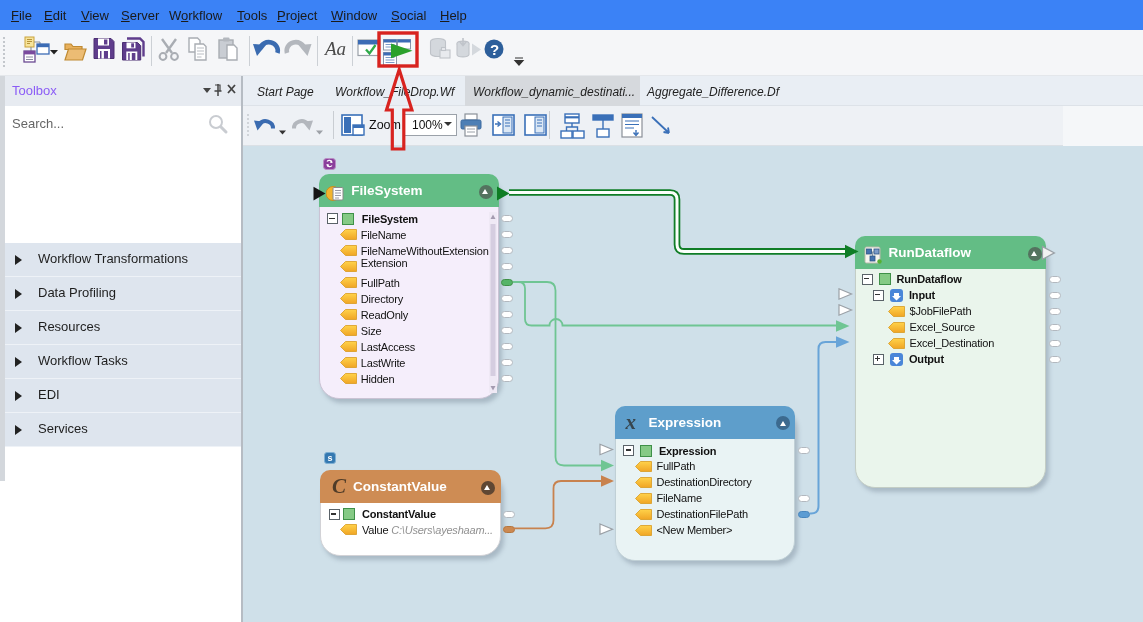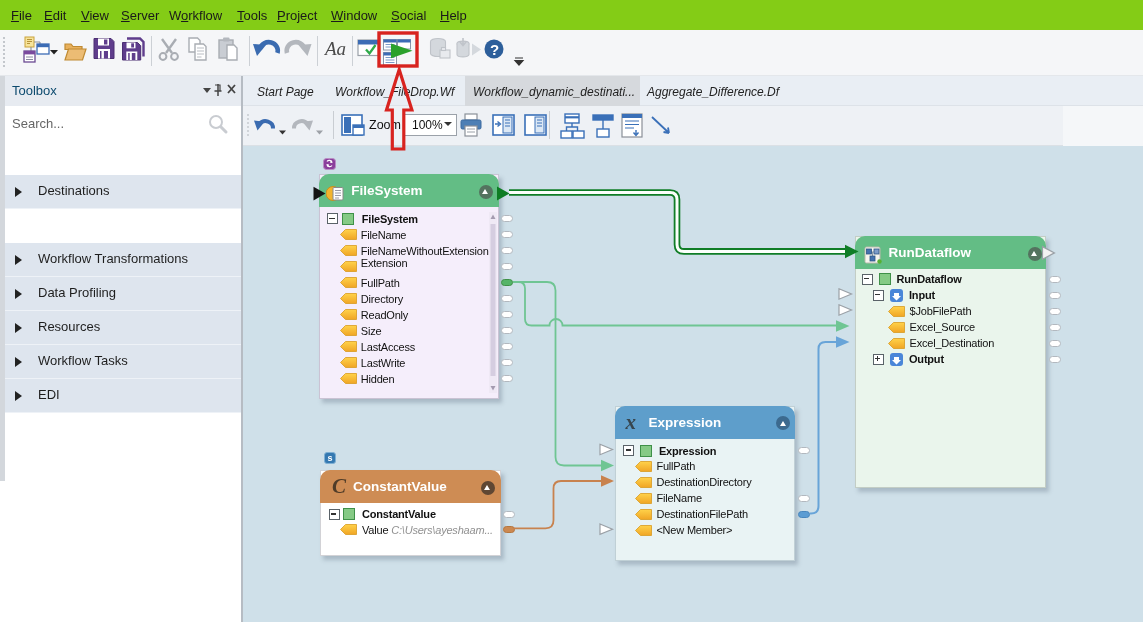--- a/index.html
+++ b/index.html
@@ -1,47 +1,47 @@
 <!DOCTYPE html>
 <html><head>
 <meta charset="utf-8">
 <style>
   html,body{margin:0;padding:0;}
   body{width:1143px;height:622px;position:relative;overflow:hidden;
        font-family:"Liberation Sans",sans-serif;background:#f5f7f9;}
   .abs{position:absolute;}
   
-  #menubar{left:0;top:0;width:1143px;height:30px;background:#84cc16;}
+  #menubar{left:0;top:0;width:1143px;height:30px;background:#3b82f6;}
   #menubar span{position:absolute;top:8px;font-size:13px;color:#1a1a1a;}
   #menubar u{text-decoration:underline;}
   
   #toolbar{left:0;top:30px;width:1143px;height:46px;background:#f5f6f8;box-shadow:inset 0 -1px 0 #e4e7eb;}
   .tsep{position:absolute;top:6px;width:1px;height:30px;background:#ccd0d5;}
   
   #toolbox{left:0;top:76px;width:241px;height:546px;background:#fff;}
   #tbhead{left:0;top:0;width:241px;height:30px;background:#e7ebf1;}
-  #tbtitle{position:absolute;left:12px;top:7px;font-size:13px;color:#0c4a6e;}
+  #tbtitle{position:absolute;left:12px;top:7px;font-size:13px;color:#8b5cf6;}
   #tbsearch{left:0;top:30px;width:241px;height:35px;background:#fff;}
   #tbsearch .ph{position:absolute;left:12px;top:10px;font-size:13px;color:#666;}
   .tbrow{position:absolute;left:0;width:241px;height:33px;background:#dee5ee;
          border-bottom:1px solid #eef2f7;}
   .tbrow .tri{position:absolute;left:15px;top:12px;width:0;height:0;
       border-left:7px solid #222;border-top:5px solid transparent;border-bottom:5px solid transparent;}
   .tbrow .lbl{position:absolute;left:38px;top:8px;font-size:13px;color:#1e1e1e;}
   #tbstrip{left:0;top:0;width:5px;height:405px;background:#d3d7dc;}
   #panelborder{left:241px;top:76px;width:2px;height:546px;background:#b6bcc3;}
   
   #tabrow{left:243px;top:76px;width:900px;height:30px;background:#e9eef4;box-shadow:inset 0 -1px 0 #dde2e8;}
   .tab{position:absolute;top:9px;font-size:12px;color:#222;font-style:italic;}
   #activetab{position:absolute;left:222px;top:0;width:175px;height:30px;background:#d6d9dd;}
   #toolbar2{left:243px;top:106px;width:820px;height:40px;background:#eef1f5;box-shadow:inset 0 -1px 0 #dbe0e5;}
   .t2sep{position:absolute;top:5px;width:1px;height:28px;background:#c9cdd2;}
   #canvas{left:243px;top:146px;width:900px;height:476px;background:#cfe0e9;}
   
-  .node{position:absolute;border-radius:0;box-shadow:3px 4px 4px rgba(112,128,144,.4);}
+  .node{position:absolute;border-radius:20px;box-shadow:3px 4px 4px rgba(112,128,144,.4);}
   .nhead{position:absolute;left:0;top:0;right:0;height:33px;border-radius:10px 10px 0 0;}
   .ntitle{position:absolute;font-size:13.5px;font-weight:bold;color:#fff;top:8px;}
   .collapse{position:absolute;width:14px;height:14px;border-radius:50%;top:9.5px;}
   .collapse i{position:absolute;left:3.2px;top:4.5px;width:0;height:0;display:block;
      border-left:3.8px solid transparent;border-right:3.8px solid transparent;border-bottom:5px solid #fff;}
   .row{position:absolute;height:16px;line-height:16px;font-size:11px;color:#111;white-space:nowrap;letter-spacing:-0.2px;}
   .b{font-weight:bold;}
   .port{position:absolute;width:12px;height:7px;border-radius:3.5px;background:#fff;
         border:1px solid #b2b8bf;box-sizing:border-box;}
   .exp{position:absolute;width:11px;height:11px;background:#fff;border:1.5px solid #5a6268;
@@ -178,43 +178,43 @@
   </svg>
 </div>
 
 <div id="toolbox" class="abs">
   <div id="tbhead" class="abs">
     <span id="tbtitle">Toolbox</span>
   </div>
   <div id="tbsearch" class="abs">
       <span class="ph">Search...</span>
     </div>
-  <div class="tbrow" style="top:99px">
-      <i class="tri"></i>
-      <span class="lbl">Destinations</span>
-    </div>
   <div class="tbrow" style="top:167px">
       <i class="tri"></i>
       <span class="lbl">Workflow Transformations</span>
     </div>
   <div class="tbrow" style="top:201px">
       <i class="tri"></i>
       <span class="lbl">Data Profiling</span>
     </div>
   <div class="tbrow" style="top:269px">
       <i class="tri"></i>
       <span class="lbl">Workflow Tasks</span>
     </div>
   <div class="tbrow" style="top:235px">
       <i class="tri"></i>
       <span class="lbl">Resources</span>
     </div>
   <div class="tbrow" style="top:303px">
       <i class="tri"></i>
       <span class="lbl">EDI</span>
+    </div>
+  <div class="tbrow" style="top:337px">
+      <i class="tri"></i>
+      <span class="lbl">Services</span>
     </div>
   <div id="tbstrip" class="abs"></div>
   <svg width="241" height="65" style="position:absolute;left:0;top:0">
     <path d="M203,12 l8,0 l-4,5 z" fill="#444"></path>
     <g stroke="#444" stroke-width="1.5" fill="none">
       <path d="M218,8 v7 M214.5,15 h7 M218,15 v5"></path>
       <path d="M215,9 h5 v6" fill="none" stroke-width="1.2"></path>
     </g>
     <g stroke="#444" stroke-width="1.8">
       <path d="M228,9 l7,8 M235,9 l-7,8"></path>

